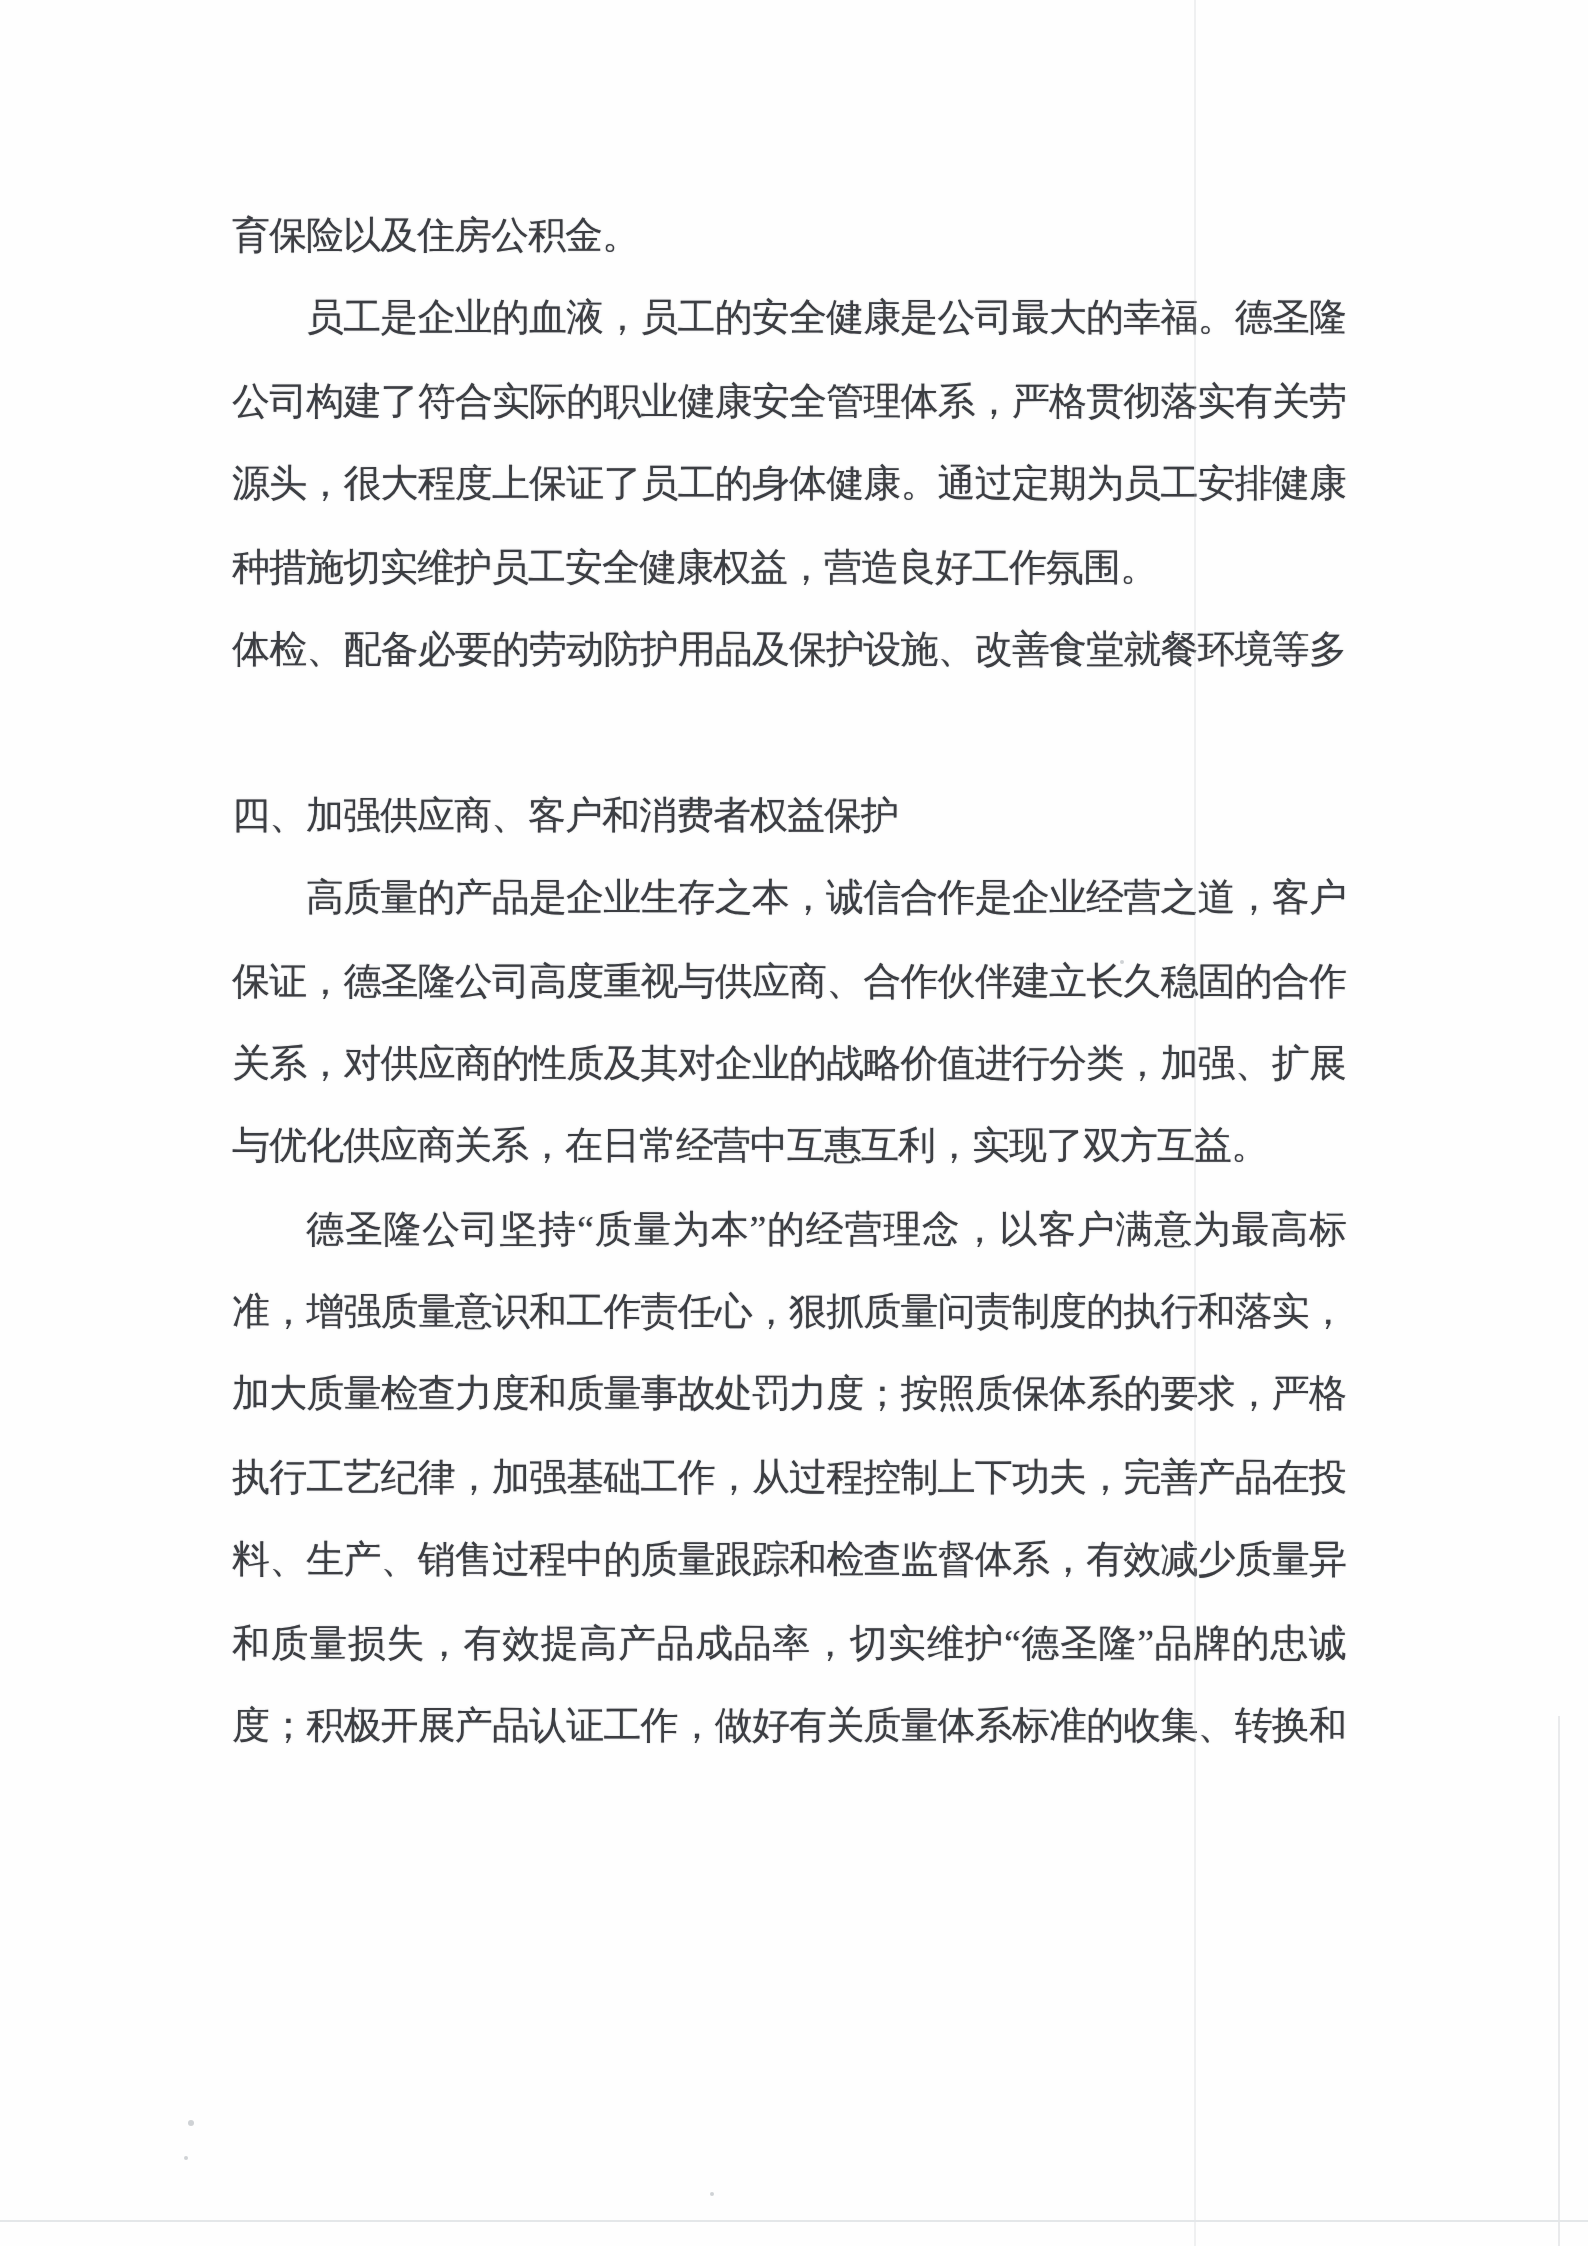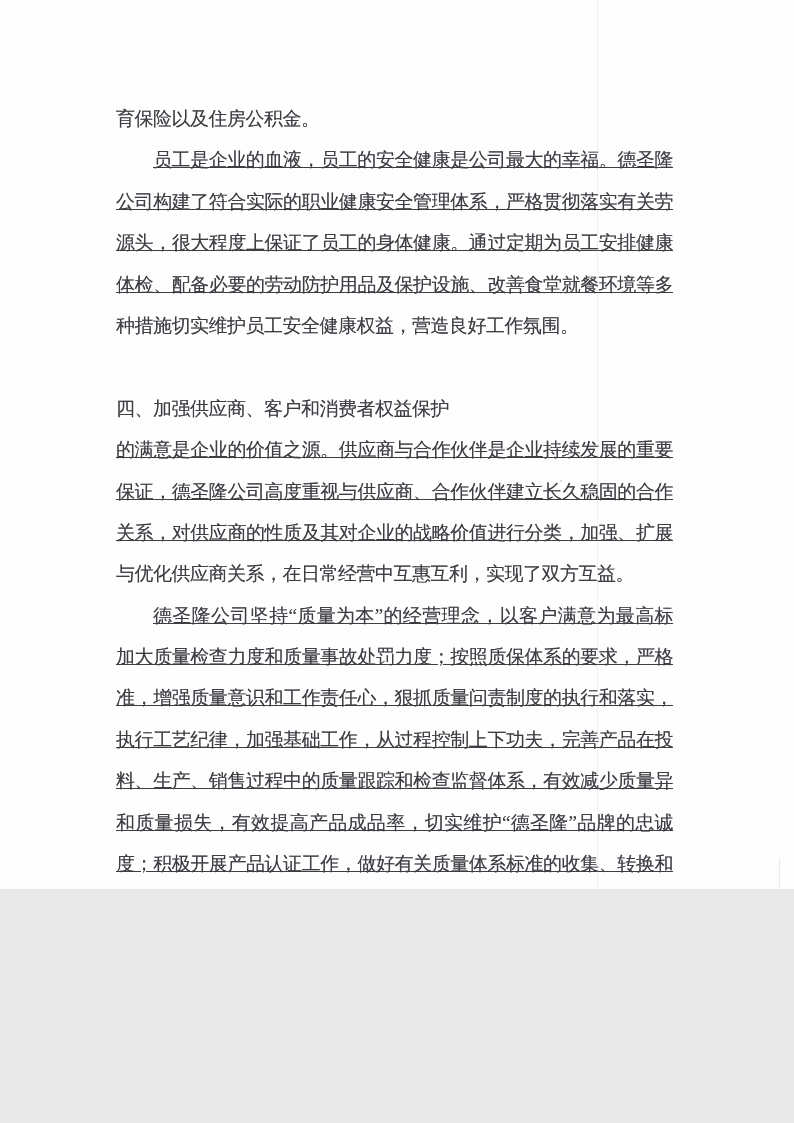--- a/index.html
+++ b/index.html
@@ -3,21 +3,21 @@
 <meta charset="utf-8">
 <style>
   html, body {
     margin: 0;
     padding: 0;
     background: #e9e9e9;
   }
   .page {
     position: relative;
     width: 794px;
-    height: 889px;
+    height: 1123px;
     margin: 0 auto;
     background: #fefefe;
     overflow: hidden;
     font-family: "Liberation Serif", "DejaVu Serif", serif;
   }
   .text-block {
     position: absolute;
     left: 116px;
     top: 98px;
     width: 557px;
@@ -30,21 +30,20 @@
   .line {
     height: 41.4px;
     white-space: nowrap;
     text-align: left;
   }
   .line.j {
     white-space: normal;
     text-align: justify;
     text-align-last: justify;
     text-justify: inter-character;
-    text-decoration: underline;
   }
   .line.ind { padding-left: 37px; }
   .line.blank { }
   
   .streak-v-mid {
     position: absolute;
     left: 597px; top: 0;
     width: 1px; height: 1123px;
     background: rgba(185,190,196,0.22);
   }
@@ -69,31 +68,31 @@
 </head>
 <body>
 
 <div class="page">
 
   <div class="text-block">
     <div class="line">育保险以及住房公积金。</div>
     <div class="line j ind">员工是企业的血液，员工的安全健康是公司最大的幸福。德圣隆</div>
     <div class="line j">公司构建了符合实际的职业健康安全管理体系，严格贯彻落实有关劳</div>
     <div class="line j">源头，很大程度上保证了员工的身体健康。通过定期为员工安排健康</div>
+    <div class="line">种措施切实维护员工安全健康权益，营造良好工作氛围。</div>
     <div class="line j">体检、配备必要的劳动防护用品及保护设施、改善食堂就餐环境等多</div>
-    <div class="line">种措施切实维护员工安全健康权益，营造良好工作氛围。</div>
     <div class="line blank"></div>
     <div class="line">四、加强供应商、客户和消费者权益保护</div>
-    <div class="line j">的满意是企业的价值之源。供应商与合作伙伴是企业持续发展的重要</div>
+    <div class="line j ind">高质量的产品是企业生存之本，诚信合作是企业经营之道，客户</div>
     <div class="line j">保证，德圣隆公司高度重视与供应商、合作伙伴建立长久稳固的合作</div>
     <div class="line j">关系，对供应商的性质及其对企业的战略价值进行分类，加强、扩展</div>
     <div class="line">与优化供应商关系，在日常经营中互惠互利，实现了双方互益。</div>
     <div class="line j ind">德圣隆公司坚持“质量为本”的经营理念，以客户满意为最高标</div>
+    <div class="line j">准，增强质量意识和工作责任心，狠抓质量问责制度的执行和落实，</div>
     <div class="line j">加大质量检查力度和质量事故处罚力度；按照质保体系的要求，严格</div>
-    <div class="line j">准，增强质量意识和工作责任心，狠抓质量问责制度的执行和落实，</div>
     <div class="line j">执行工艺纪律，加强基础工作，从过程控制上下功夫，完善产品在投</div>
     <div class="line j">料、生产、销售过程中的质量跟踪和检查监督体系，有效减少质量异</div>
     <div class="line j">和质量损失，有效提高产品成品率，切实维护“德圣隆”品牌的忠诚</div>
     <div class="line j">度；积极开展产品认证工作，做好有关质量体系标准的收集、转换和</div>
   </div>
 
   <div class="streak-v-mid"></div>
   <div class="streak-v-right"></div>
   <div class="edge-bottom"></div>
   <div class="speck s1"></div>

